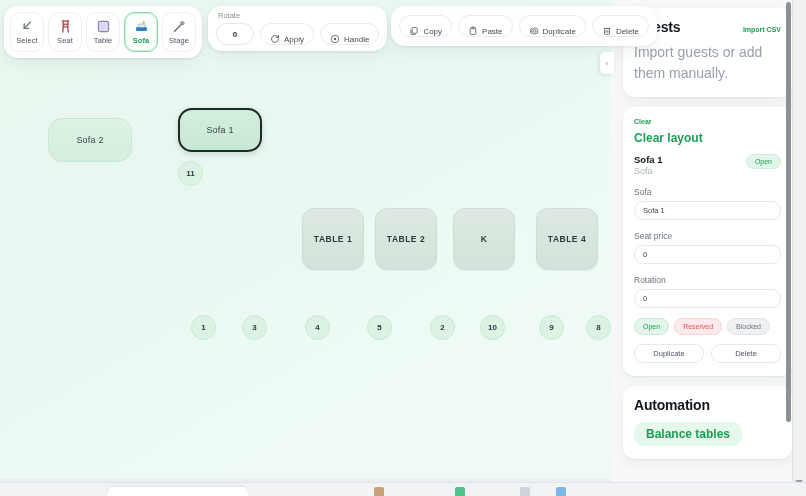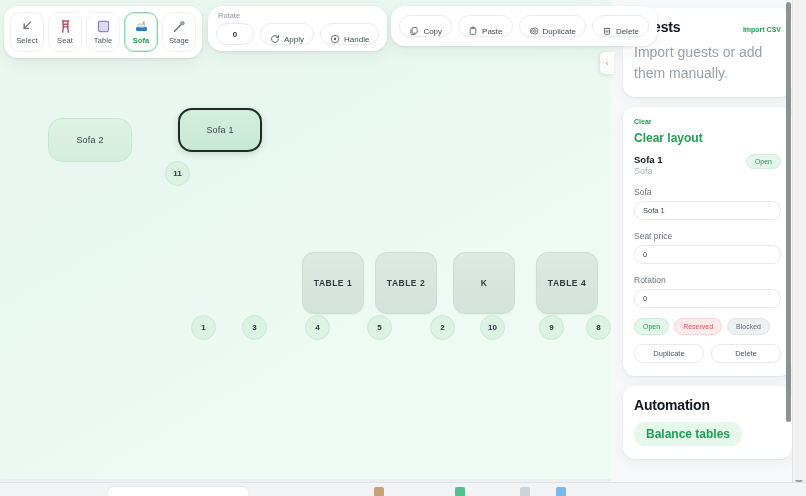--- a/index.html
+++ b/index.html
@@ -161,21 +161,20 @@
     border-radius: 12px;
     background: linear-gradient(180deg, #dde9e2 0%, #d3e2da 100%);
     border: 1px solid #cddcd4;
     display: flex; align-items: center; justify-content: center;
     font-size: 8.5px;
     font-weight: 700;
     color: #2f3a41;
     letter-spacing: .5px;
     cursor: pointer;
     box-shadow: 0 1px 2px rgba(30,60,45,.06);
-    margin-top: 44px;
   }
 
   .seat-el {
     width: 25px; height: 25px;
     border-radius: 50%;
     background: #dcf2e3;
     border: 1px solid #c9ead4;
     display: flex; align-items: center; justify-content: center;
     font-size: 8px;
     font-weight: 700;
@@ -363,21 +362,21 @@
 <div id="app">
 
   <div class="canvas">
     <div id="canvas-objects">
         <div class="obj sofa idle" style="left: 48px; top: 118px; width: 84px; height: 44px;">Sofa 2</div>
         <div class="obj sofa selected" style="left: 178px; top: 108px; width: 84px; height: 44px;">Sofa 1</div>
         <div class="obj table-el" style="left: 302px; top: 208px; width: 62px; height: 62px;">TABLE 1</div>
         <div class="obj table-el" style="left: 375px; top: 208px; width: 62px; height: 62px;">TABLE 2</div>
         <div class="obj table-el" style="left: 453px; top: 208px; width: 62px; height: 62px;">K</div>
         <div class="obj table-el" style="left: 536px; top: 208px; width: 62px; height: 62px;">TABLE 4</div>
-        <div class="obj seat-el" style="left: 165px; top: 161px;">11</div>
+        <div class="obj seat-el" style="left: 178px; top: 161px;">11</div>
         <div class="obj seat-el" style="left: 191px; top: 315px;">1</div>
         <div class="obj seat-el" style="left: 242px; top: 315px;">3</div>
         <div class="obj seat-el" style="left: 305px; top: 315px;">4</div>
         <div class="obj seat-el" style="left: 367px; top: 315px;">5</div>
         <div class="obj seat-el" style="left: 430px; top: 315px;">2</div>
         <div class="obj seat-el" style="left: 480px; top: 315px;">10</div>
         <div class="obj seat-el" style="left: 539px; top: 315px;">9</div>
         <div class="obj seat-el" style="left: 586px; top: 315px;">8</div>
       </div>
   </div>

